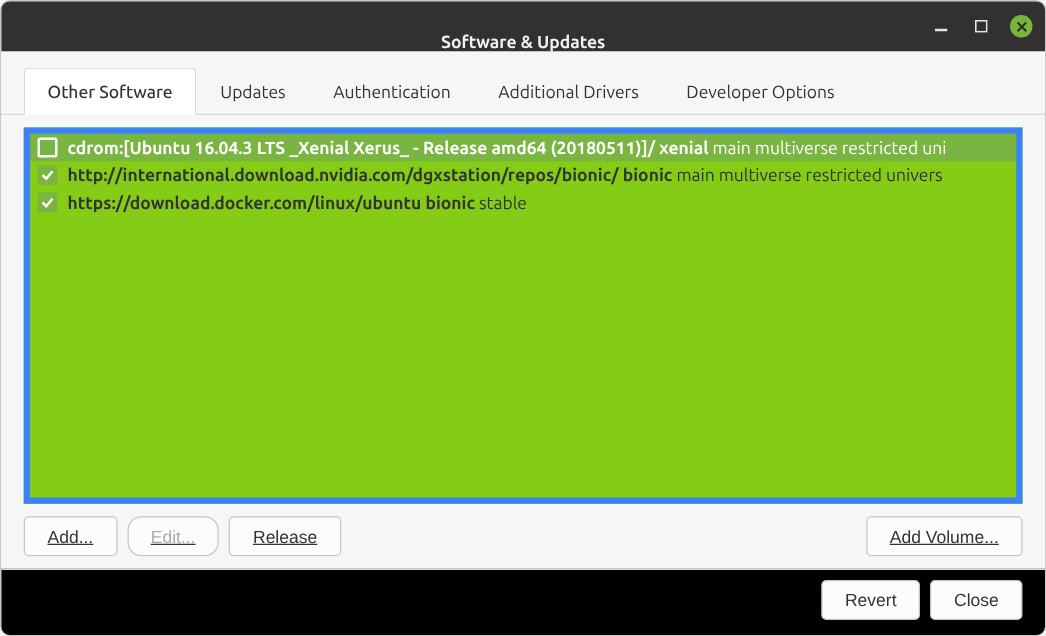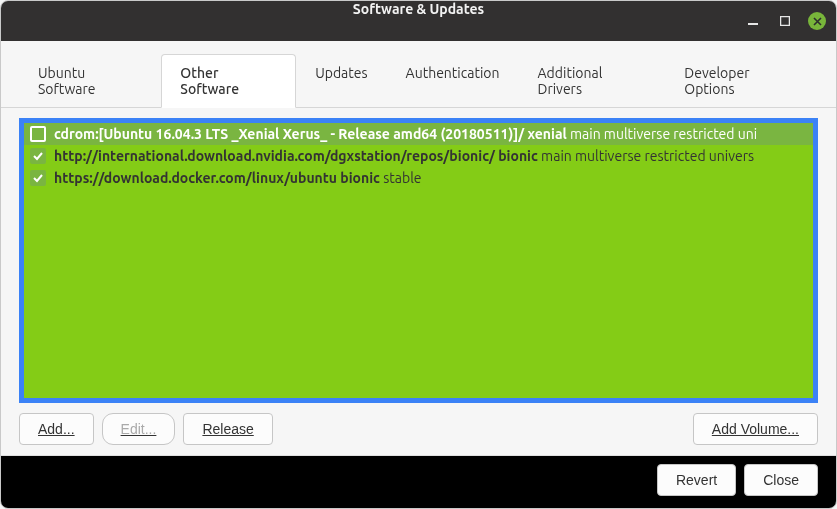--- a/index.html
+++ b/index.html
@@ -20,21 +20,21 @@
       border-radius: 8px;
       overflow: hidden;
       display: flex;
       flex-direction: column;
     }
     .titlebar {
       height: 40px;
       background: #323030;
       color: #f2f2f2;
       display: flex;
-      align-items: flex-start;
+      align-items: flex-end;
       justify-content: center;
       position: relative;
       font-weight: 600;
       font-size: 14px;
     }
     .win-controls {
       position: absolute;
       right: 10px;
       top: 50%;
       transform: translateY(-50%);
@@ -180,21 +180,20 @@
       </div>
       <div class="win-ctl win-close">
         <svg width="9" height="9" viewBox="0 0 9 9">
             <path d="M1 1 L8 8 M8 1 L1 8" stroke="#2d2d2d" stroke-width="1.6"></path>
           </svg>
       </div>
     </div>
   </div>
 
   <div class="tabs">
-    <div class="tab">Ubuntu Software</div>
     <div class="tab active">Other Software</div>
     <div class="tab">Updates</div>
     <div class="tab">Authentication</div>
     <div class="tab">Additional Drivers</div>
     <div class="tab">Developer Options</div>
   </div>
 
   <div class="content">
 
     <div class="listbox">

